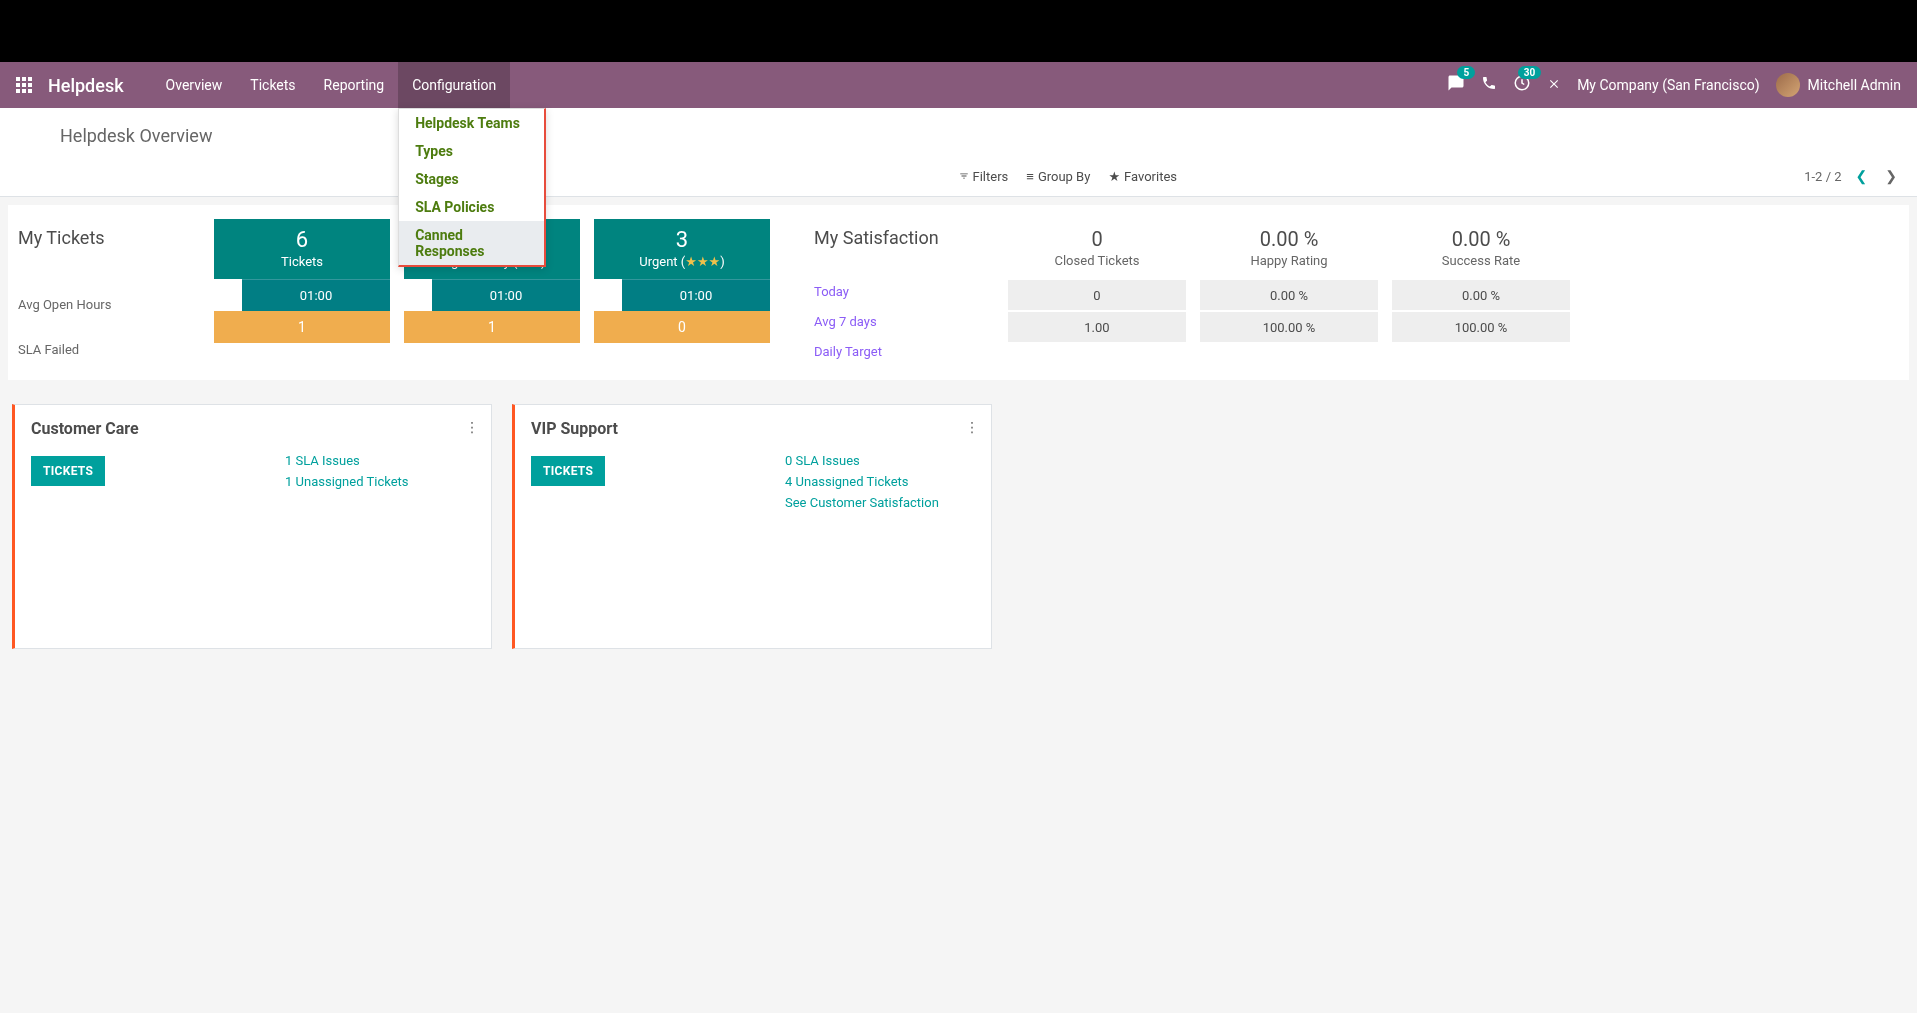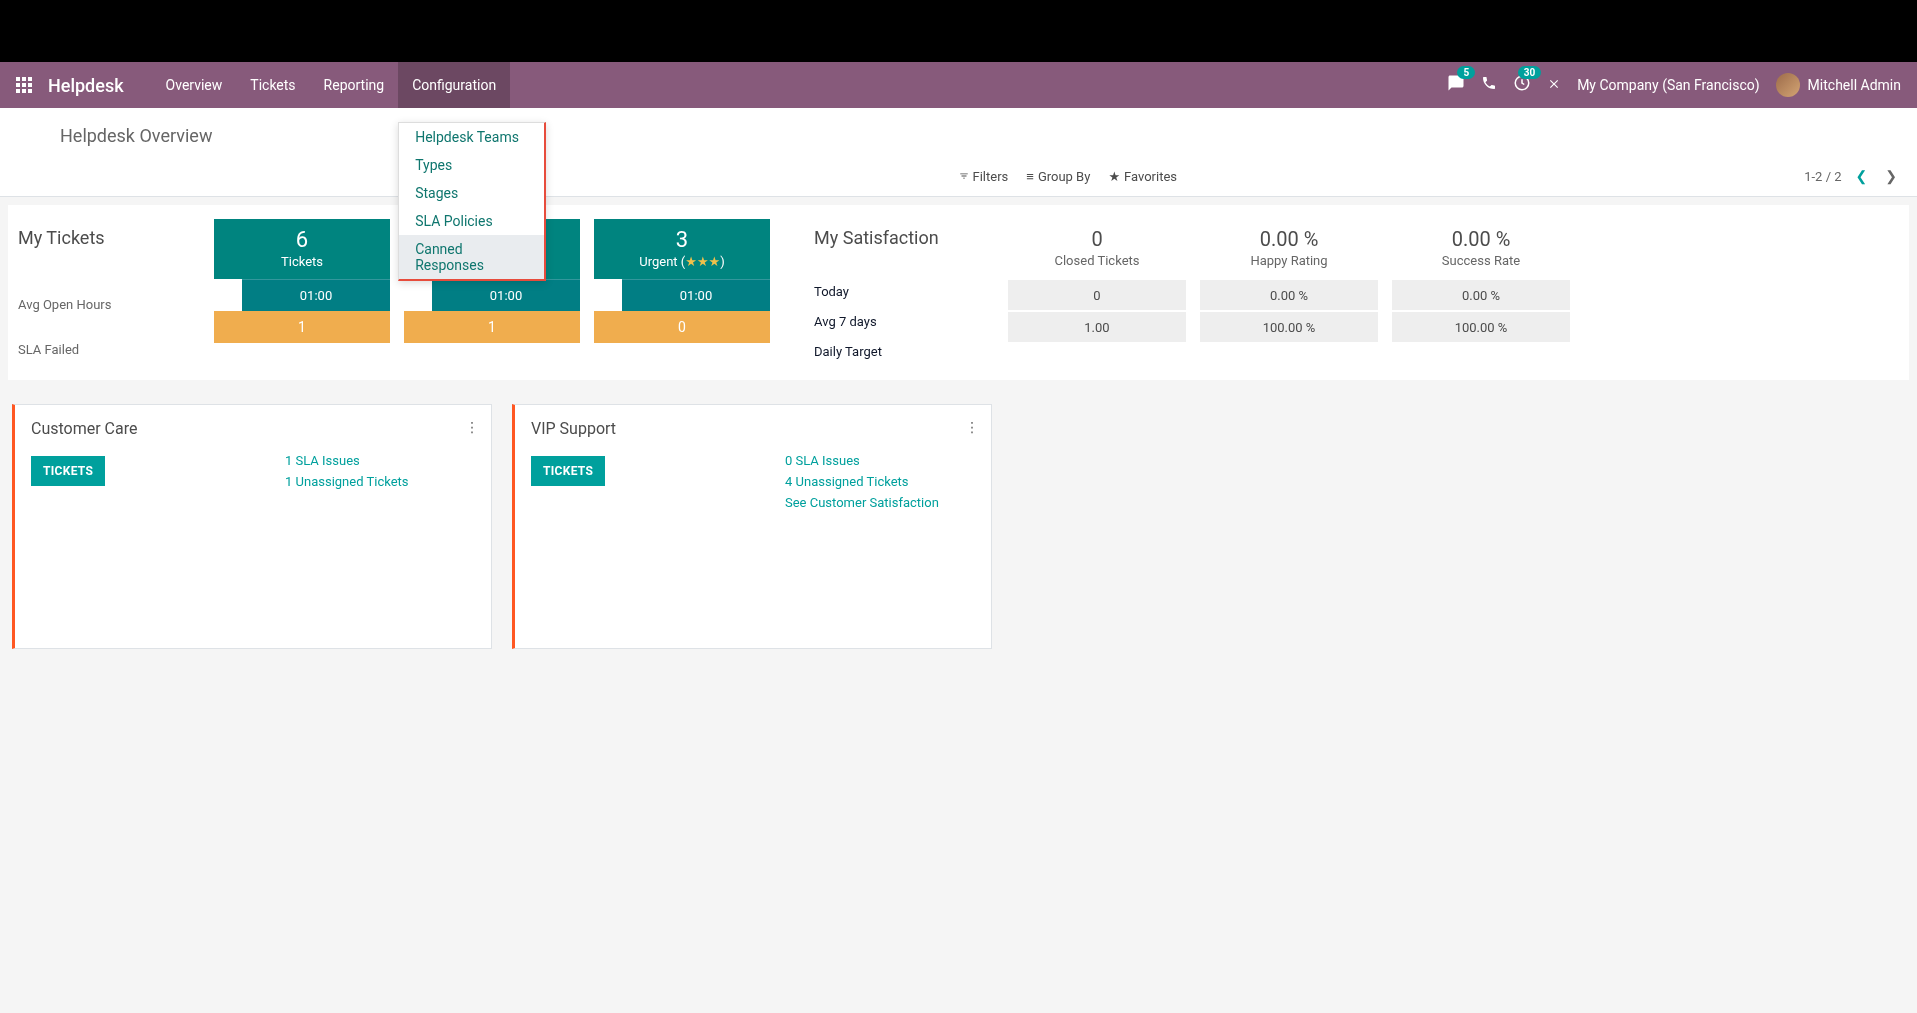--- a/index.html
+++ b/index.html
@@ -13,21 +13,21 @@
 .brand { font-size: 18px; font-weight: 500; margin-right: 28px; }
 .nav-item { padding: 0 14px; height: 46px; display: flex; align-items: center; cursor: pointer; position: relative; }
 .nav-item.active { background: rgba(0,0,0,0.2); }
 .nav-right { margin-left: auto; display: flex; align-items: center; gap: 16px; }
 .nav-icon { cursor: pointer; font-size: 16px; position: relative; color: #fff; }
 .badge { position: absolute; top: -8px; right: -10px; background: #00a09d; color: #fff; font-size: 10px; padding: 1px 6px; border-radius: 10px; font-weight: bold; }
 .company { cursor: pointer; }
 .user { display: flex; align-items: center; gap: 8px; cursor: pointer; }
 .avatar { width: 24px; height: 24px; border-radius: 50%; background: linear-gradient(135deg, #9c6b4a, #d4a574); display: inline-block; }
 
-.dropdown { position: absolute; top: 60px; left: 0; background: #fff; border: 1px solid #ddd; border-right: 2px solid #e74c3c; border-bottom: 2px solid #e74c3c; box-shadow: 0 2px 8px rgba(0,0,0,0.15); min-width: 148px; z-index: 100; color: #0f766e; }
+.dropdown { position: absolute; top: 46px; left: 0; background: #fff; border: 1px solid #ddd; border-right: 2px solid #e74c3c; border-bottom: 2px solid #e74c3c; box-shadow: 0 2px 8px rgba(0,0,0,0.15); min-width: 148px; z-index: 100; color: #4d7c0f; font-weight: bold; }
 .dropdown-item { padding: 6px 16px; cursor: pointer; }
 .dropdown-item.hover { background: #e9ecef; }
 
 .control-panel { background: #fff; border-bottom: 1px solid #dee2e6; padding: 10px 16px 0; }
 .cp-row1 { display: flex; align-items: center; height: 34px; margin-left: 44px; }
 .page-title { font-size: 18px; color: #666; }
 .search-wrap { margin-left: auto; position: relative; width: 50%; }
 .search-input { width: 100%; border: none; border-bottom: 1px solid #ccc; padding: 6px 28px 6px 4px; font-size: 14px; outline: none; color: #666; }
 .search-icon { position: absolute; right: 4px; top: 6px; color: #666; cursor: pointer; }
 
@@ -47,31 +47,31 @@
 
 .stat-card { width: 176px; display: flex; flex-direction: column; }
 .stat-header { background: #00847f; color: #fff; text-align: center; padding: 8px 0 10px; }
 .stat-big { font-size: 22px; font-weight: 400; }
 .stat-sub { font-size: 13px; margin-top: 2px; }
 .stat-row-teal { background: #017e84; color: #fff; text-align: center; height: 32px; display: flex; align-items: center; justify-content: center; font-size: 13px; border-top: 1px solid rgba(255,255,255,0.2); margin-left: 28px; }
 .stat-row-orange { background: #f0ad4e; color: #fff; text-align: center; height: 32px; display: flex; align-items: center; justify-content: center; font-size: 14px; }
 .star { color: #f0c14b; font-size: 13px; }
 
 .my-perf-labels { width: 180px; display: flex; flex-direction: column; margin-left: 30px; }
-.perf-label { color: #0f172a; font-size: 13px; height: 30px; display: flex; align-items: center; }
+.perf-label { color: #8b5cf6; font-size: 13px; height: 30px; display: flex; align-items: center; }
 
 .perf-card { width: 178px; display: flex; flex-direction: column; text-align: center; }
 .perf-header { padding: 8px 0 10px; }
 .perf-big { font-size: 20px; color: #4c4c4c; }
 .perf-sub { font-size: 13px; color: #666; margin-top: 2px; }
 .perf-row { background: #eee; height: 30px; display: flex; align-items: center; justify-content: center; font-size: 13px; color: #4c4c4c; margin-top: 2px; }
 
 .team-cards { display: flex; gap: 20px; padding: 0 4px; }
 .team-card { background: #fff; border: 1px solid #dee2e6; border-left: 3px solid #ff5722; width: 480px; height: 245px; padding: 14px 16px; position: relative; }
-.team-title { font-size: 16px; font-weight: 400; margin-bottom: 18px; color: #4c4c4c; }
+.team-title { font-size: 16px; font-weight: 700; margin-bottom: 18px; color: #4c4c4c; }
 .team-menu { position: absolute; top: 14px; right: 12px; cursor: pointer; color: #666; }
 .tickets-btn { background: #00a09d; color: #fff; border: none; padding: 8px 12px; font-size: 12px; font-weight: bold; cursor: pointer; letter-spacing: 0.3px; }
 .team-links { position: absolute; left: 270px; top: 48px; }
 .team-link { color: #00a09d; font-size: 13px; cursor: pointer; display: block; margin-bottom: 6px; }
 </style>
 </head>
 <body>
 
 <div class="black-bar"></div>
 

